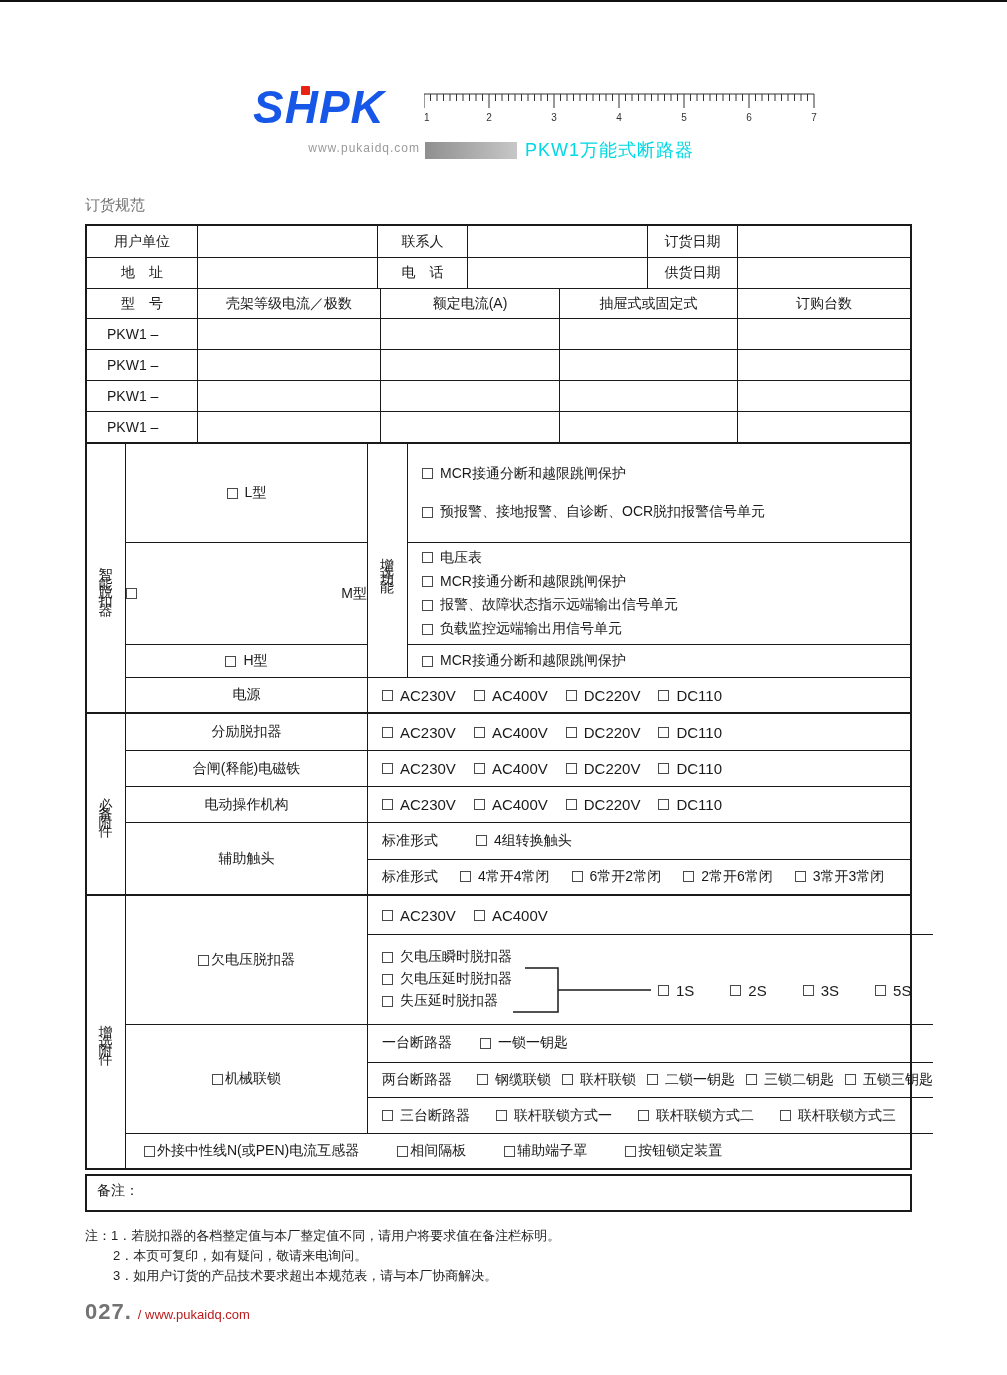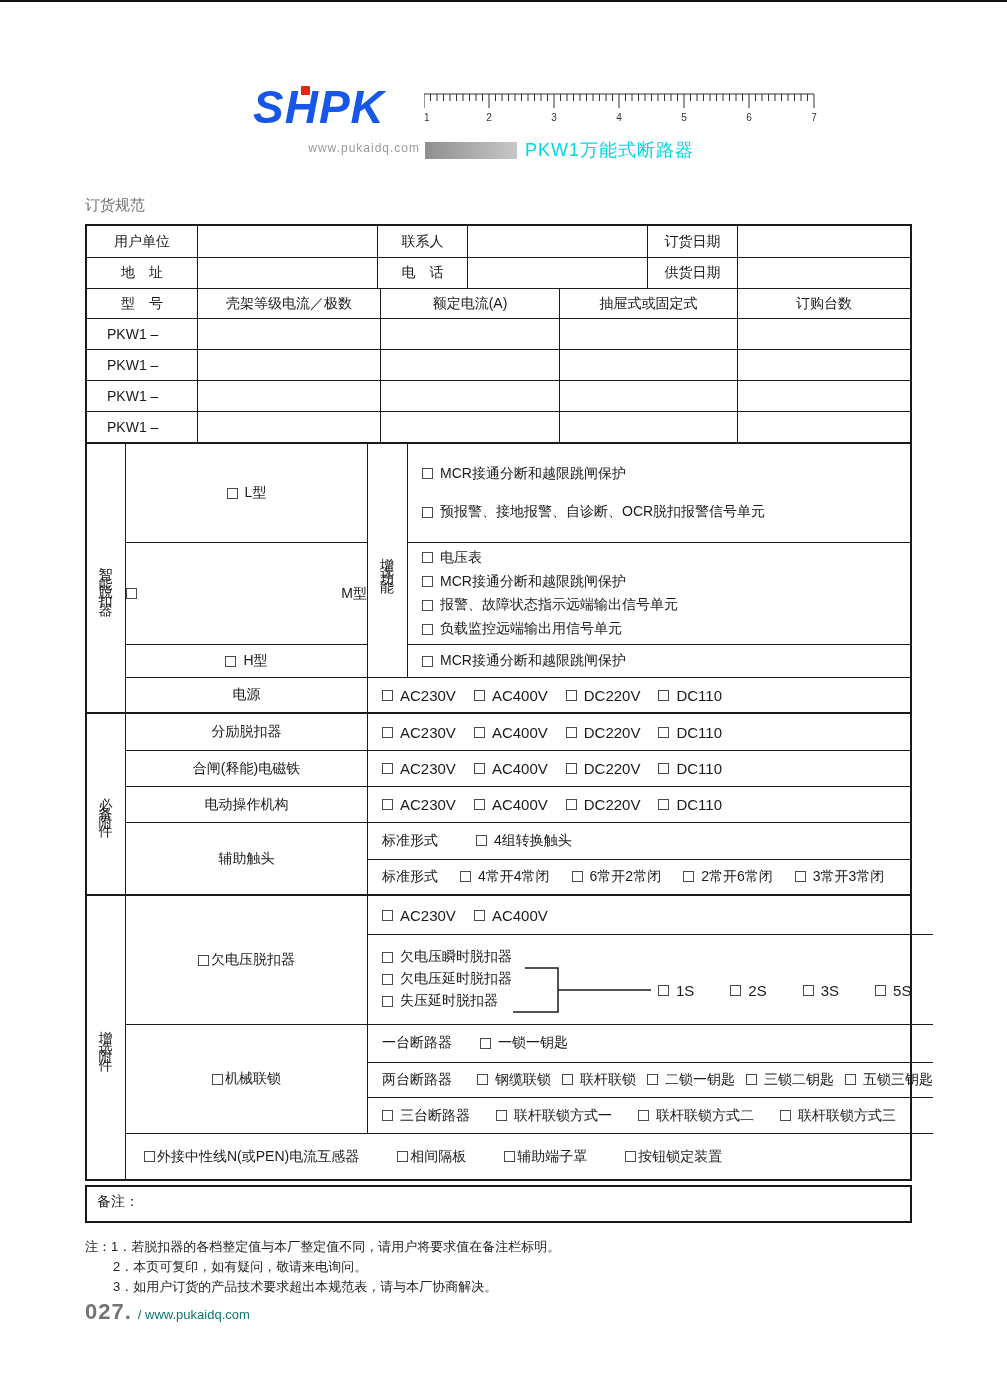--- a/index.html
+++ b/index.html
@@ -55,21 +55,21 @@
   .bracket { position:absolute; left:0; top:0; }
 
   .remark { width:827px; height:38px; border:2px solid #1a1a1a; margin-top:4px; padding:6px 10px; font-size:14px; }
 
   .notes { margin-top:14px; font-size:13px; line-height:20px; color:#1f1f1f; }
   .notes .n-row { display:flex; }
   .notes .n-pfx { white-space:nowrap; }
 
   .footer { position:absolute; left:85px; top:1297px; display:flex; align-items:baseline; }
   .pageno { font-size:22px; font-weight:bold; color:#737373; letter-spacing:1px; }
-  .foot-url { font-size:13px; color:#0f766e; margin-left:6px; }
+  .foot-url { font-size:13px; color:#b91c1c; margin-left:6px; }
 </style>
 </head>
 <body>
 
 <div class="page">
 
   <div class="logo">
     <span>SHPK</span>
     <span class="logo-dot"></span>
   </div>
@@ -518,21 +518,21 @@
                     <span>联杆联锁方式二</span>
                   </span>
                 <span class="opt">
                     <span class="cb"></span>
                     <span>联杆联锁方式三</span>
                   </span>
               </div>
             </div>
           </div>
 
-          <div class="optrow bt" style="height:46px; gap:38px; padding-left:18px;">
+          <div class="optrow bt" style="height:35px; gap:38px; padding-left:18px;">
             <span class="opt">
                 <span class="cb" style="margin-right:2px;"></span>
                 <span>外接中性线N(或PEN)电流互感器</span>
               </span>
             <span class="opt">
                 <span class="cb" style="margin-right:2px;"></span>
                 <span>相间隔板</span>
               </span>
             <span class="opt">
                 <span class="cb" style="margin-right:2px;"></span>

